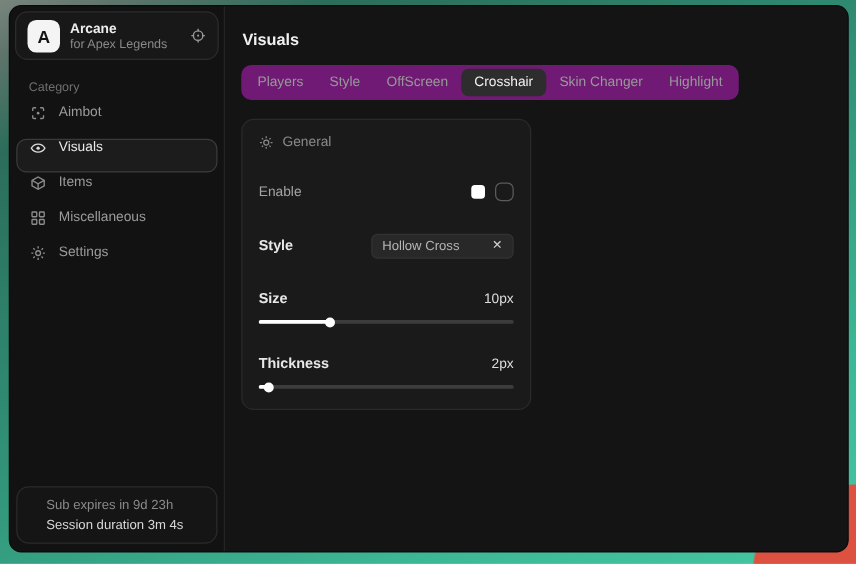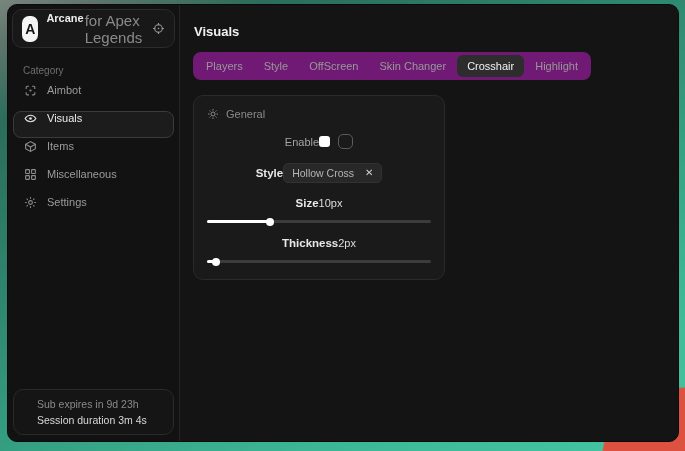--- a/index.html
+++ b/index.html
@@ -16,23 +16,23 @@
     background:#141414; border-radius:10px; border:1px solid #0a0a0a;
     display:flex; overflow:hidden;
   }
   
   .sidebar { width:172px; min-width:172px; background:#121212; border-right:1px solid #242424; display:flex; flex-direction:column; }
   .side-header {
     margin:4px; height:39px; border:1px solid #2c2c2c; background:#181818;
     border-radius:10px; display:flex; align-items:center; padding:0 9px; gap:8px;
   }
   .logo { width:26px; height:26px; background:#f4f4f4; border-radius:7px; color:#141414; font-weight:bold; font-size:14px; display:flex; align-items:center; justify-content:center; }
-  .app-text { display:flex; gap:1px; }
+  .app-text { display:flex; flex-direction:column; gap:1px; }
   .app-title { font-size:11px; font-weight:bold; color:#ededed; }
-  .app-sub { font-size:15px; color:#8a8a8a; }
+  .app-sub { font-size:10px; color:#8a8a8a; }
   .header-icon { margin-left:auto; color:#9a9a9a; display:flex; }
   .category-label { font-size:10px; color:#6f6f6f; margin:13px 0 7px 15px; }
   .nav-item {
     display:flex; align-items:flex-start; gap:10px; height:27px; margin:0 5px 1px 5px; padding:0 10px;
     border-radius:8px; color:#9b9b9b; font-size:11px; border:1px solid transparent; cursor:default;
   }
   .nav-item .nicon { display:flex; color:#8d8d8d; }
   .nav-item.selected { background:#1c1c1c; border-color:#3b3b3b; color:#e9e9e9; }
   .nav-item.selected .nicon { color:#dcdcdc; }
   .side-footer {
@@ -42,33 +42,33 @@
   .footer-line1 { color:#8a8a8a; }
   .footer-line2 { color:#d8d8d8; margin-top:4px; }
   
   .main { flex:1; background:#141414; padding:12px 13px; position:relative; }
   .page-title { font-size:13px; font-weight:bold; color:#f1f1f1; margin:7px 0 13px 1px; }
   .tabbar { display:inline-flex; background:#701a75; border-radius:8px; padding:3px; gap:1px; }
   .tab { font-size:11px; color:#989898; padding:5px 10px; border-radius:6px; white-space:nowrap; cursor:default; }
   .tab.selected { background:#2d2d2d; color:#f2f2f2; }
   
   .panel {
-    width:252px; margin-top:15px; background:#1a1a1a; border:1px solid #2a2a2a;
+    width:232px; margin-top:15px; background:#1a1a1a; border:1px solid #2a2a2a;
     border-radius:10px; padding:12px 13px 16px 13px;
   }
   .panel-header { display:flex; align-items:center; gap:7px; color:#8a8a8a; font-size:11px; }
   .panel-header .picon { display:flex; color:#8a8a8a; }
-  .row { display:flex; justify-content:center; align-items:center; margin-top:14px; }
+  .row { display:flex; justify-content:space-between; align-items:center; margin-top:26px; }
   .label-dim { color:#a3a3a3; font-size:11px; }
   .label-strong { color:#e8e8e8; font-size:11.5px; font-weight:bold; }
   .row-value { color:#dedede; font-size:11px; }
   .enable-controls { display:flex; align-items:center; gap:8px; }
   .color-swatch { width:11px; height:11px; background:#ffffff; border-radius:3px; }
   .checkbox { width:15px; height:15px; border:1.5px solid #5b5b5b; border-radius:5px; background:transparent; }
-  .tag { display:flex; align-items:center; gap:11px; background:#282828; border:1px solid #323232; border-radius:5px; padding:3px 8px; font-size:10.5px; color:#b5b5b5; }
+  .tag { display:flex; align-items:center; gap:26px; background:#282828; border:1px solid #323232; border-radius:5px; padding:3px 8px; font-size:10.5px; color:#b5b5b5; }
   .tag-x { color:#d2d2d2; font-size:10px; line-height:1; cursor:default; }
   .slider { position:relative; height:3px; background:#3c3c3c; border-radius:2px; margin-top:11px; }
   .slider-fill { position:absolute; left:0; top:0; height:100%; background:#ffffff; border-radius:2px; }
   .slider-thumb { position:absolute; top:50%; transform:translate(-50%,-50%); width:8px; height:8px; background:#ffffff; border-radius:50%; }
 </style>
 </head>
 <body>
 
 <div class="window">
 
@@ -156,22 +156,22 @@
     </div>
   </div>
 
   <div class="main">
     <div class="page-title">Visuals</div>
 
     <div class="tabbar">
       <div class="tab">Players</div>
       <div class="tab">Style</div>
       <div class="tab">OffScreen</div>
+      <div class="tab selected">Crosshair</div>
       <div class="tab">Skin Changer</div>
-      <div class="tab selected">Crosshair</div>
       <div class="tab">Highlight</div>
     </div>
 
     <div class="panel">
       <div class="panel-header">
         <span class="picon">
           <svg width="12" height="12" viewBox="0 0 24 24" fill="none" stroke="currentColor" stroke-width="2">
             <circle cx="12" cy="12" r="4"></circle>
             <path d="M12 2v3M12 19v3M2 12h3M19 12h3M5 5l2 2M17 17l2 2M19 5l-2 2M7 17l-2 2"></path>
           </svg>

